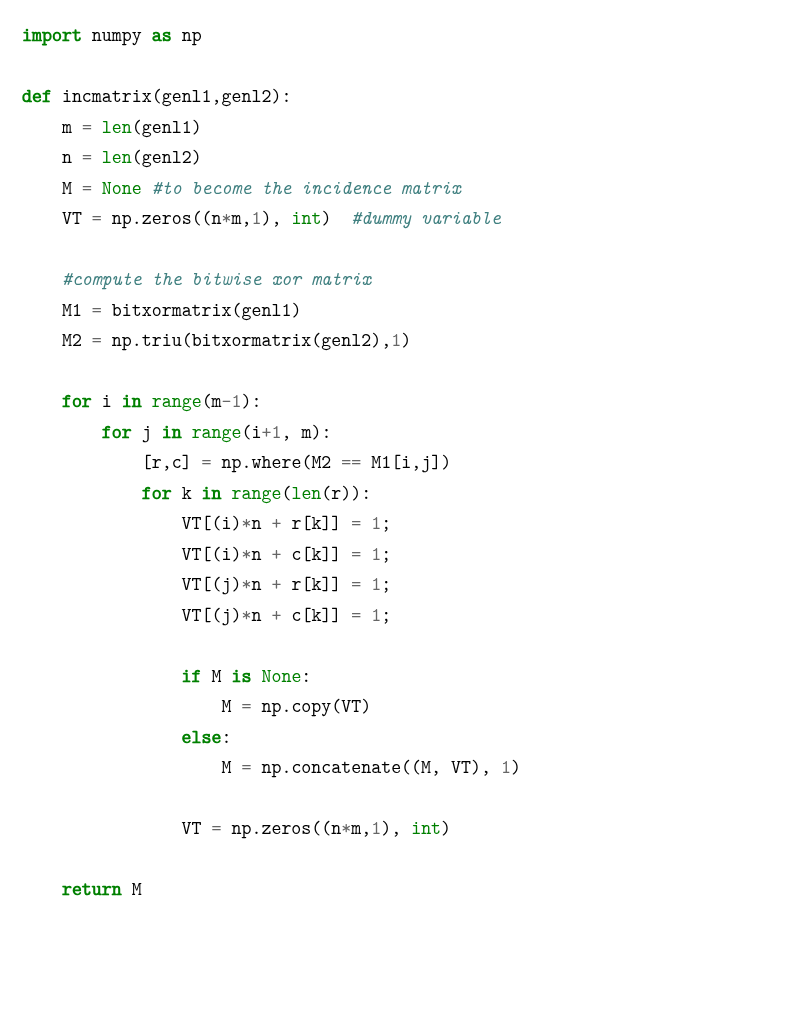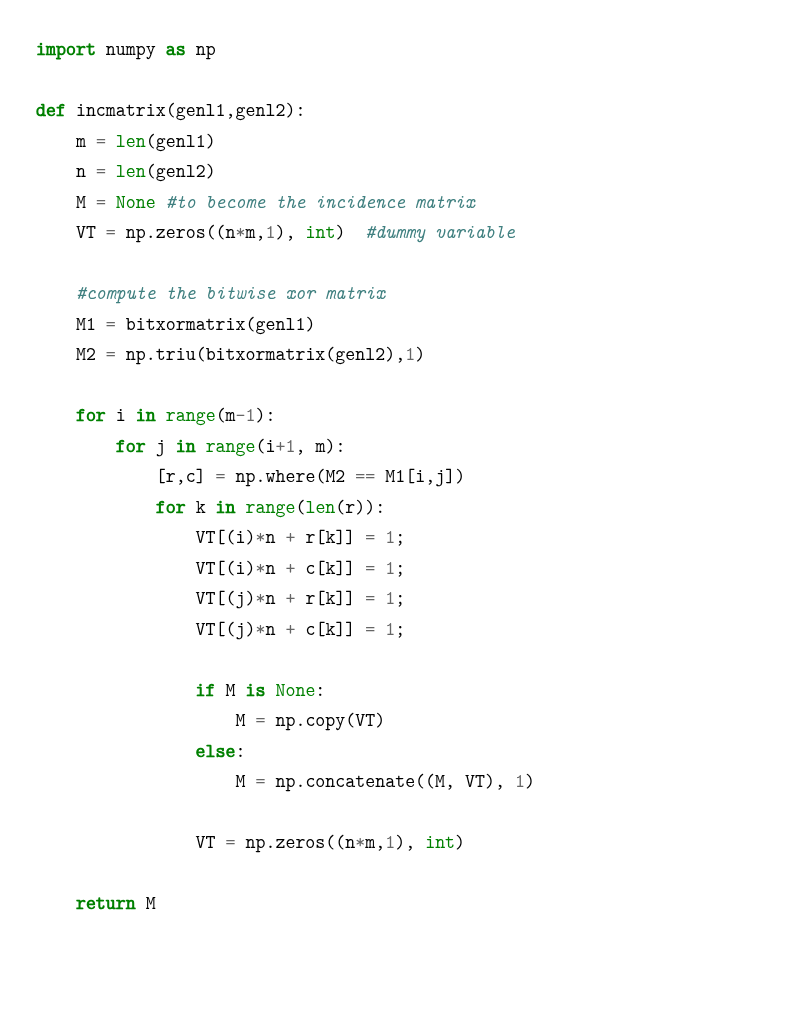--- a/index.html
+++ b/index.html
@@ -6,21 +6,21 @@
     margin: 0;
     padding: 0;
     background: #ffffff;
   }
   body {
     width: 805px;
     min-height: 1034px;
     box-sizing: border-box;
   }
   pre.code {
-    margin: 16px;
+    margin: 2px;
     padding: 18px 20px 20px 20px;
     font-family: "CMU Typewriter Text", "Latin Modern Mono", "Courier New", Courier, monospace;
     font-size: 19px;
     line-height: 30.5px;
     white-space: pre;
     color: #000000;
   }
   .kw { color: #008000; font-weight: bold; }   
   .nm { color: #000000; }                      
   .op { color: #666666; }                      

